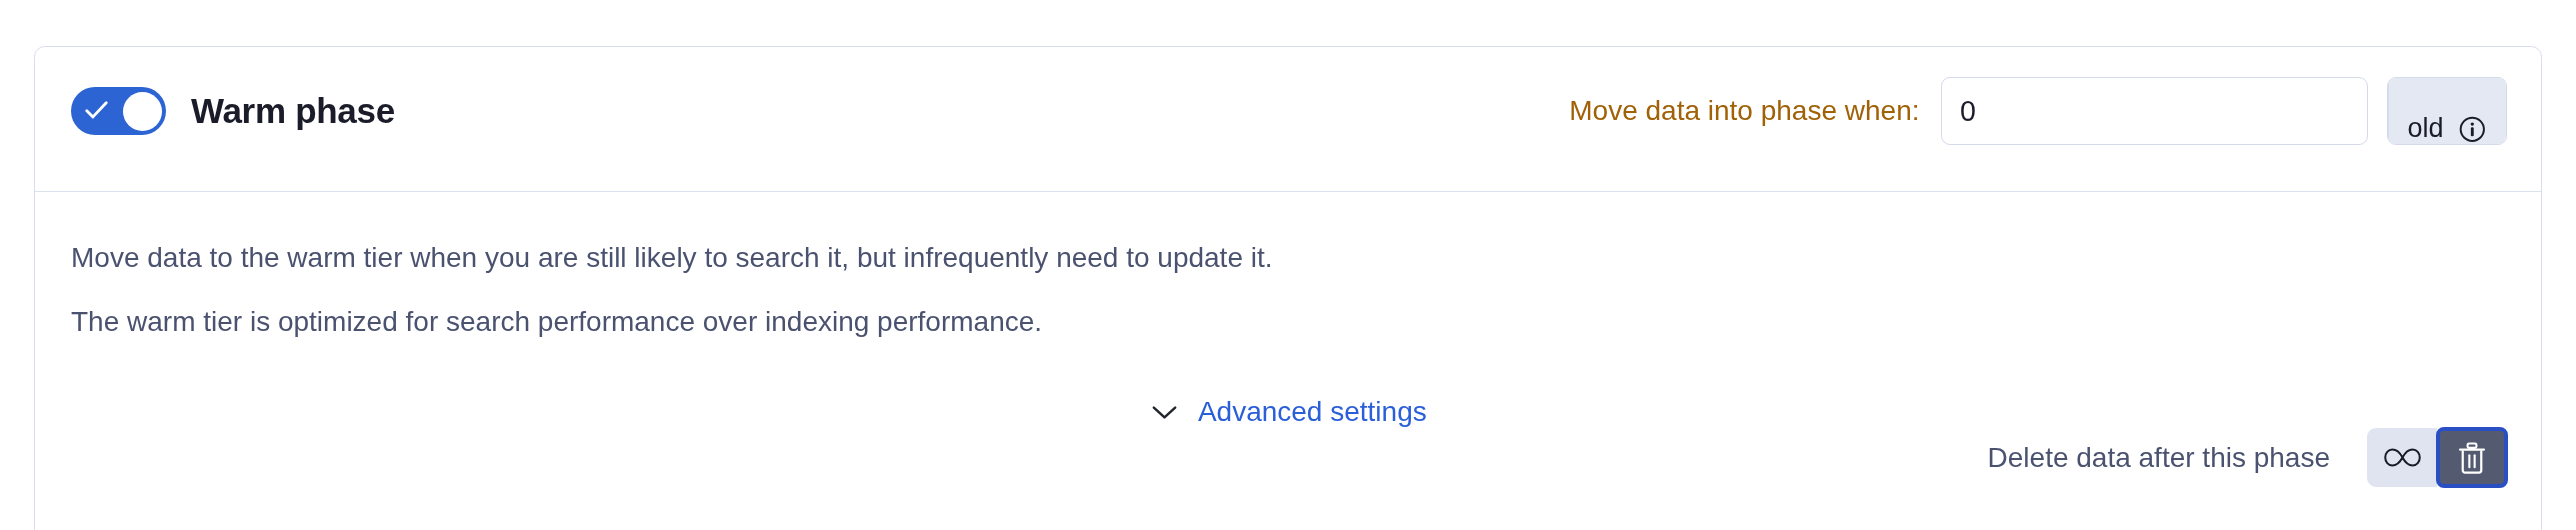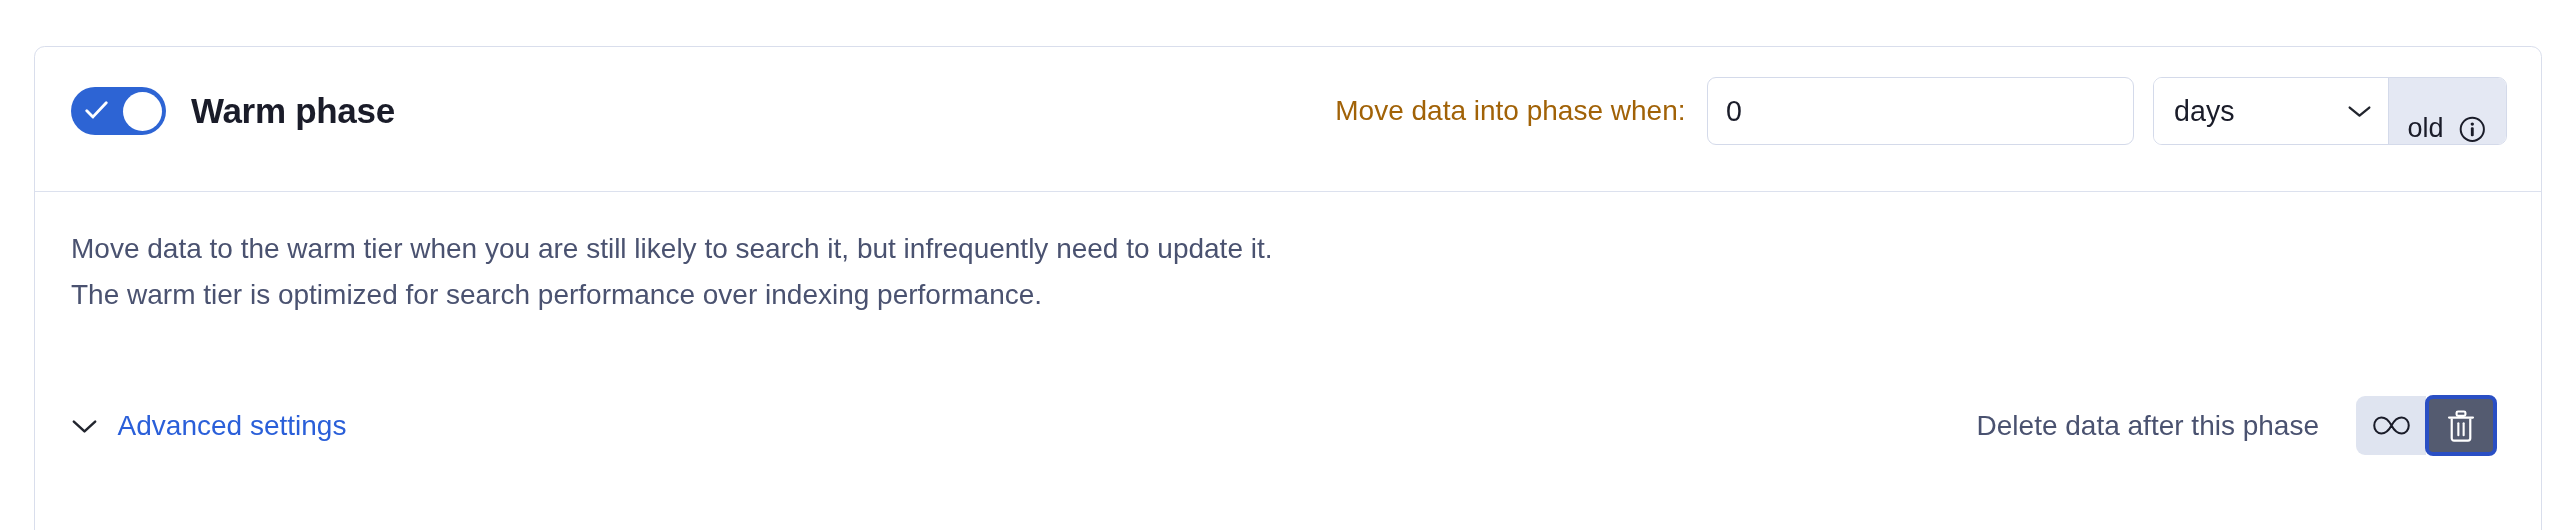--- a/index.html
+++ b/index.html
@@ -139,32 +139,33 @@
 
   
   .card-body {
     padding: 34px 36px 0 36px;
     position: relative;
     height: 386px;
   }
 
   .desc {
     font-size: 28px;
-    line-height: 46px;
+    line-height: 64px;
     color: #4A5270;
     max-width: 1250px;
   }
 
   .footer-row {
     position: absolute;
     left: 36px;
-    right: 45px;
+    right: 34px;
     top: 204px;
     display: flex;
     align-items: center;
+    flex-direction: column;
   }
 
   .adv-link {
     display: flex;
     align-items: center;
     gap: 19.6px;
     cursor: pointer;
   }
   .adv-link .adv-text {
     font-size: 28px;
@@ -232,26 +233,20 @@
 
     <div class="phase-title">Warm phase</div>
 
     <div class="header-right">
 
       <div class="move-label">Move data into phase when:</div>
 
       <input class="num-input" type="text" value="0" style="">
 
       <div class="select-group">
-        <div class="unit-select">
-          <span class="unit-text">days</span>
-          <svg class="chev" viewBox="0 0 28 16">
-            <polyline points="3,4 14,13 25,4" fill="none" stroke="#22252E" stroke-width="2.6" stroke-linecap="round" stroke-linejoin="round"></polyline>
-          </svg>
-        </div>
         <div class="unit-append">
           <span class="old-text">old</span>
           <svg class="info-icon" viewBox="0 0 32 32">
             <circle cx="16" cy="16" r="13" fill="none" stroke="#1A1C29" stroke-width="2.2"></circle>
             <circle cx="16" cy="10.2" r="1.9" fill="#1A1C29"></circle>
             <rect x="14.4" y="13.8" width="3.2" height="10" rx="1.2" fill="#1A1C29"></rect>
           </svg>
         </div>
       </div>
 

